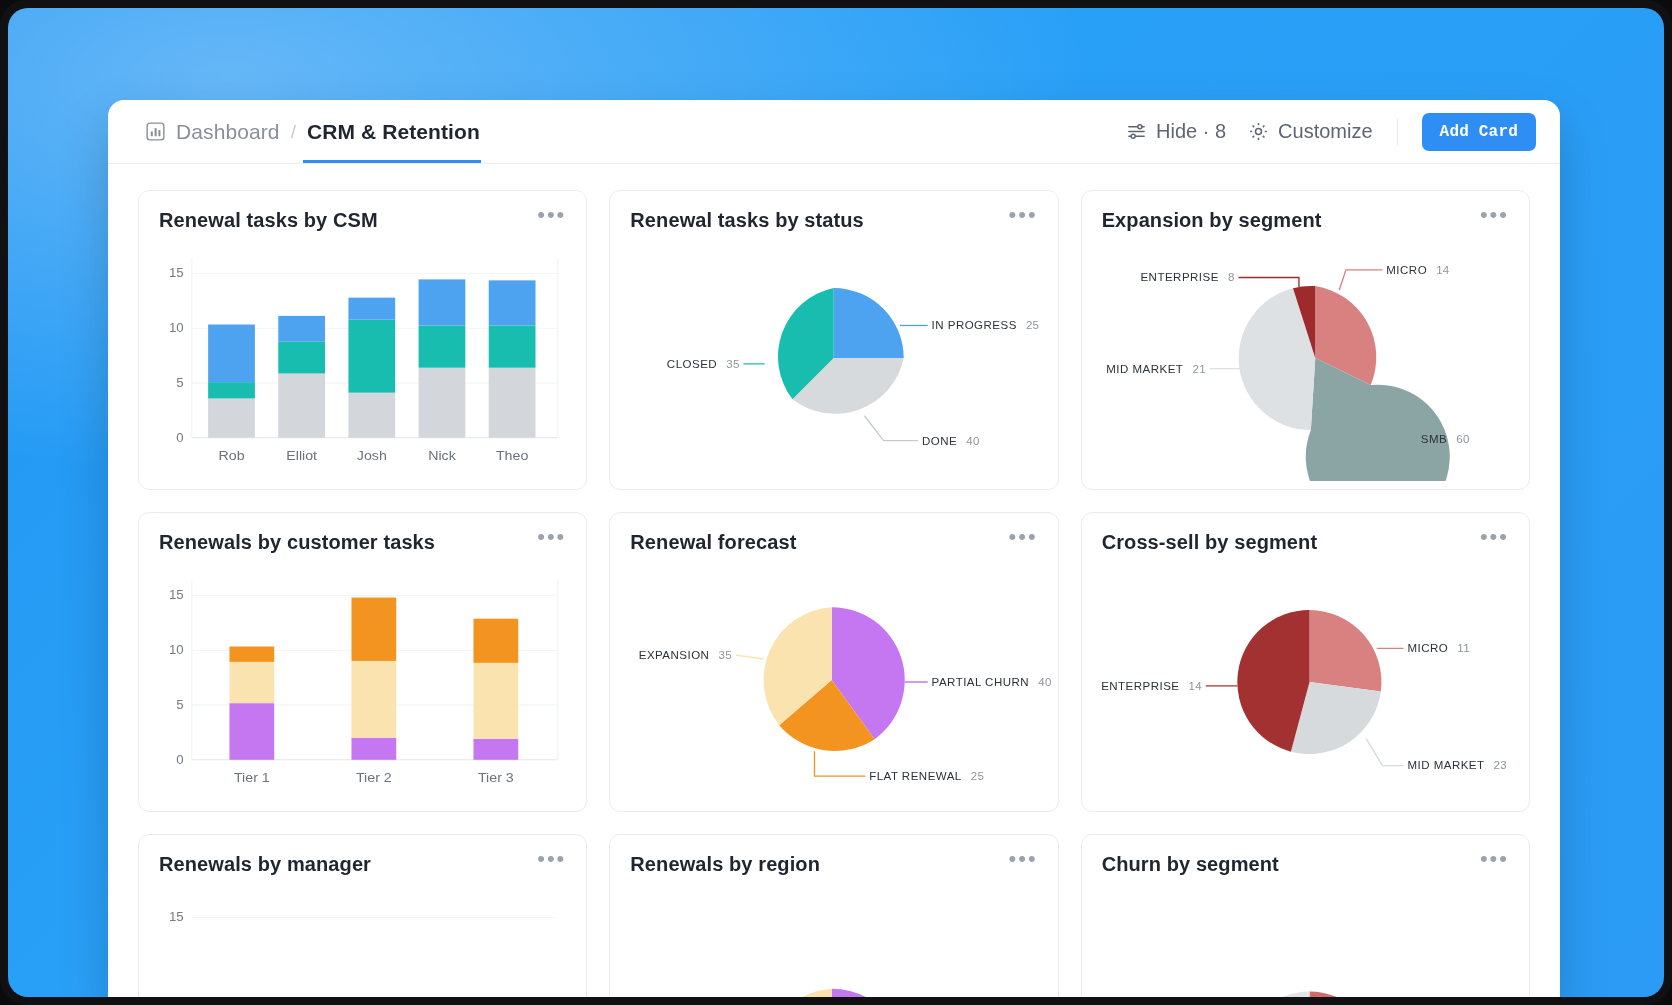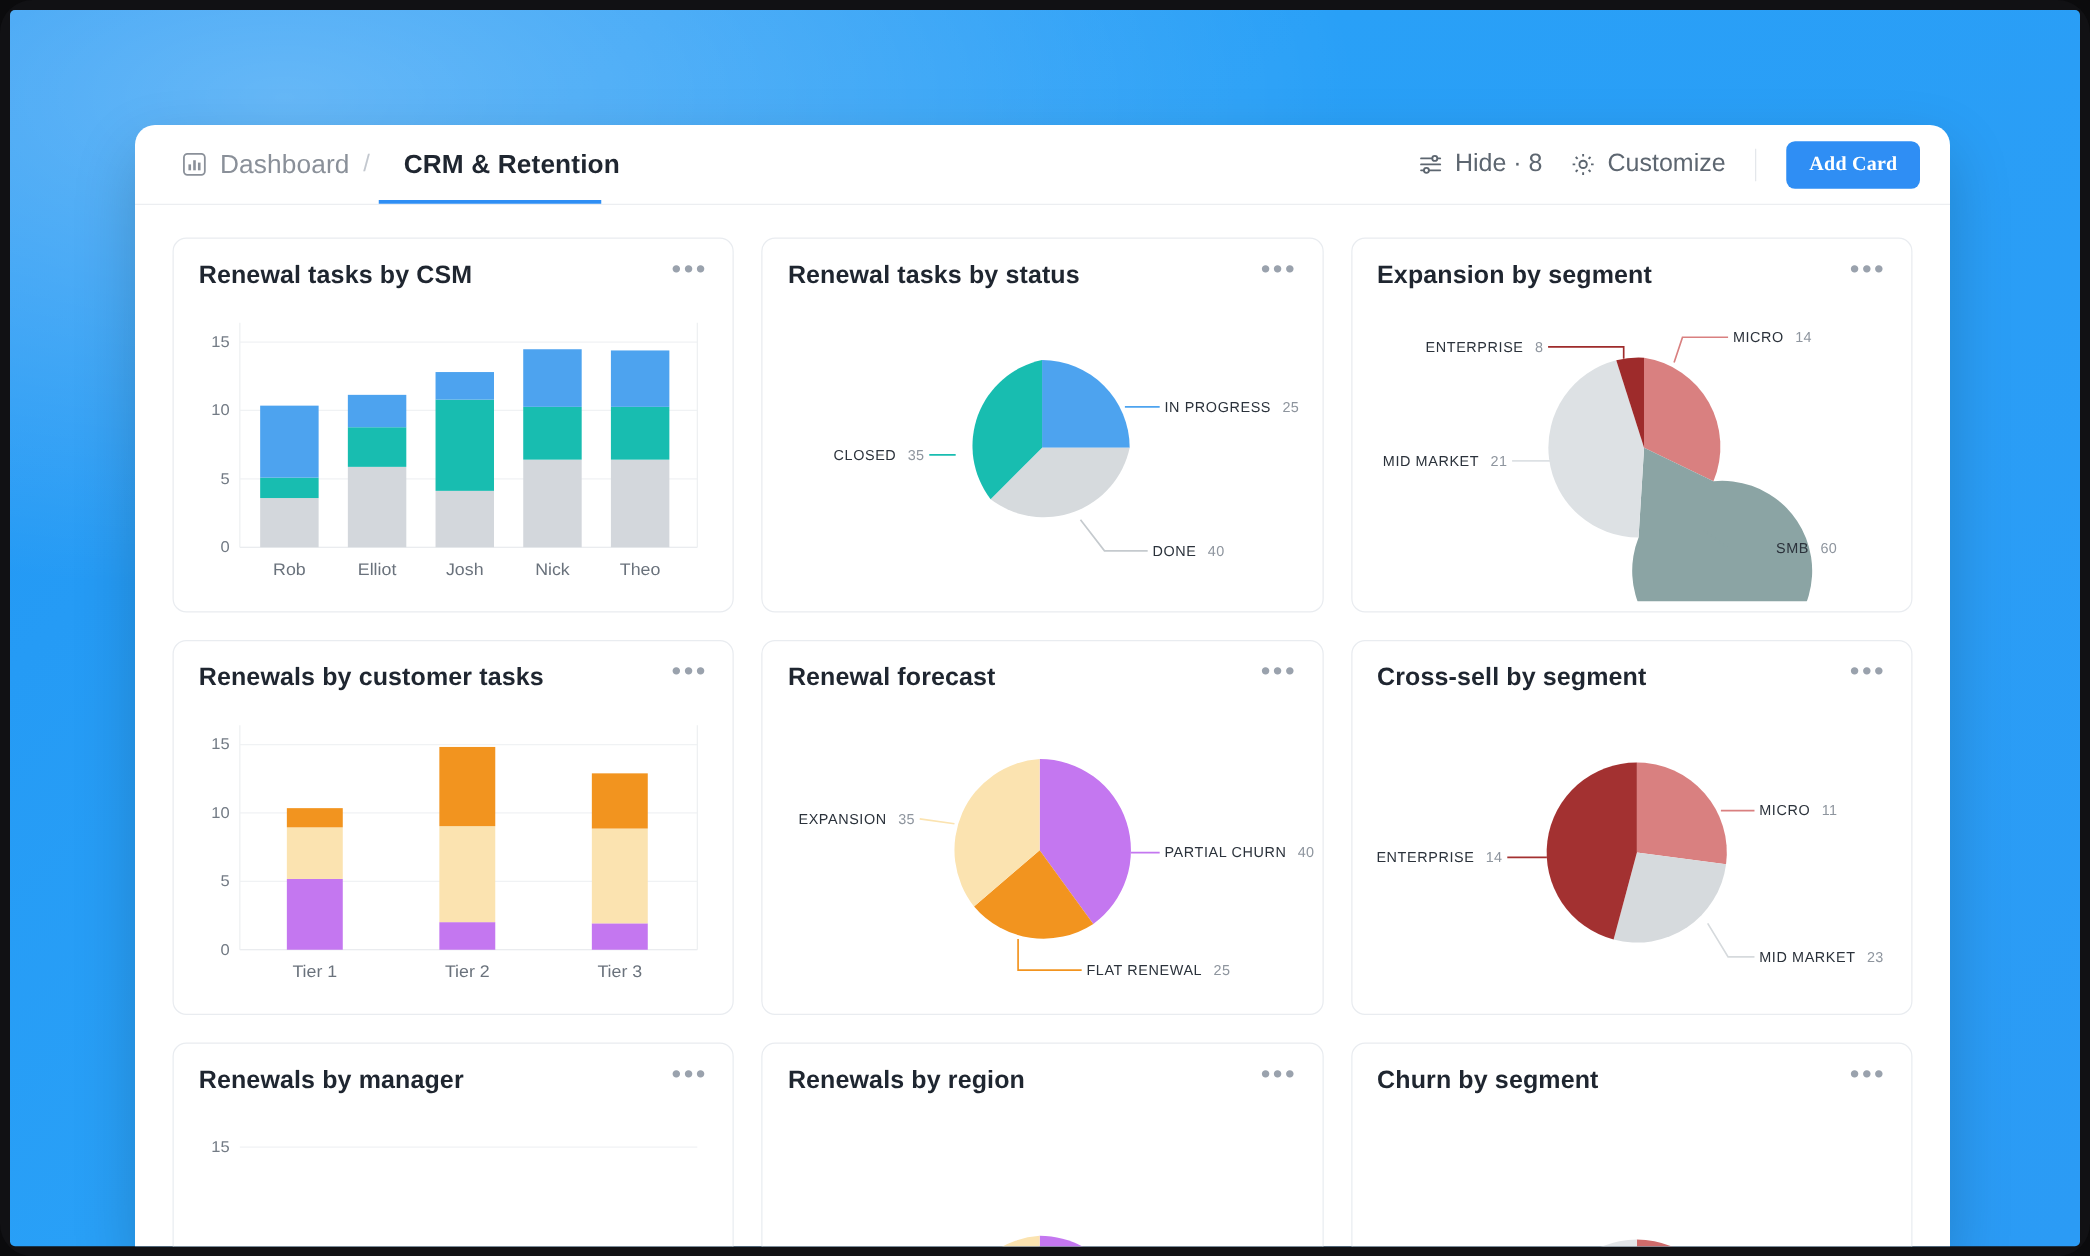--- a/index.html
+++ b/index.html
@@ -18,21 +18,21 @@
     left: 0; top: 0;
     width: 1672px; height: 1005px;
     background: #111114;
     border-radius: 26px;
     overflow: hidden;
   }
   .bezel {
     position: absolute;
     left: 8px; top: 8px;
     width: 1656px; height: 989px;
-    border-radius: 4px;
+    border-radius: 20px;
     background: linear-gradient(135deg, #2196f3 0%, #29a0f7 40%, #2b9bf5 100%);
     overflow: hidden;
   }
   .bezel-glow {
     position: absolute;
     left: -200px; top: -380px;
     width: 1400px; height: 900px;
     background: radial-gradient(ellipse at 30% 50%, rgba(255,255,255,.30), rgba(255,255,255,0) 62%);
     pointer-events: none;
   }
@@ -58,21 +58,21 @@
     border-bottom: 1px solid #eceef1;
   }
   .crumbs { display: flex; align-items: center; gap: 11px; }
   .crumb-icon { width: 19px; height: 19px; display: block; }
   .crumb-root {
     font-size: 21px; color: #8a9099; letter-spacing: .1px;
   }
   .crumb-sep { font-size: 19px; color: #c3c8cf; }
   .crumb-cur {
     font-size: 21px; color: #1f2630; font-weight: 600; letter-spacing: .1px;
-    position: relative; padding: 20px 0; margin-left: 16px;
+    position: relative; padding: 20px 0;
   }
   .tab-underline {
     position: absolute;
     left: 195px; bottom: 0;
     width: 178px; height: 3px;
     background: #2f8ef4;
   }
   .hdr-right {
     margin-left: auto;
     display: flex; align-items: center; gap: 22px;
@@ -88,21 +88,21 @@
   }
   .add-card {
     background: #2f8ef4;
     color: #fff;
     font-size: 16px;
     font-weight: 600;
     padding: 10px 18px;
     border-radius: 7px;
     border: none;
     cursor: pointer;
-    font-family: Liberation Serif, serif;
+    font-family: Liberation Mono, monospace;
     letter-spacing: .2px;
   }
 
   
   .board {
     padding: 26px 30px 0 30px;
     display: grid;
     grid-template-columns: repeat(3, 1fr);
     gap: 22px 22px;
   }

